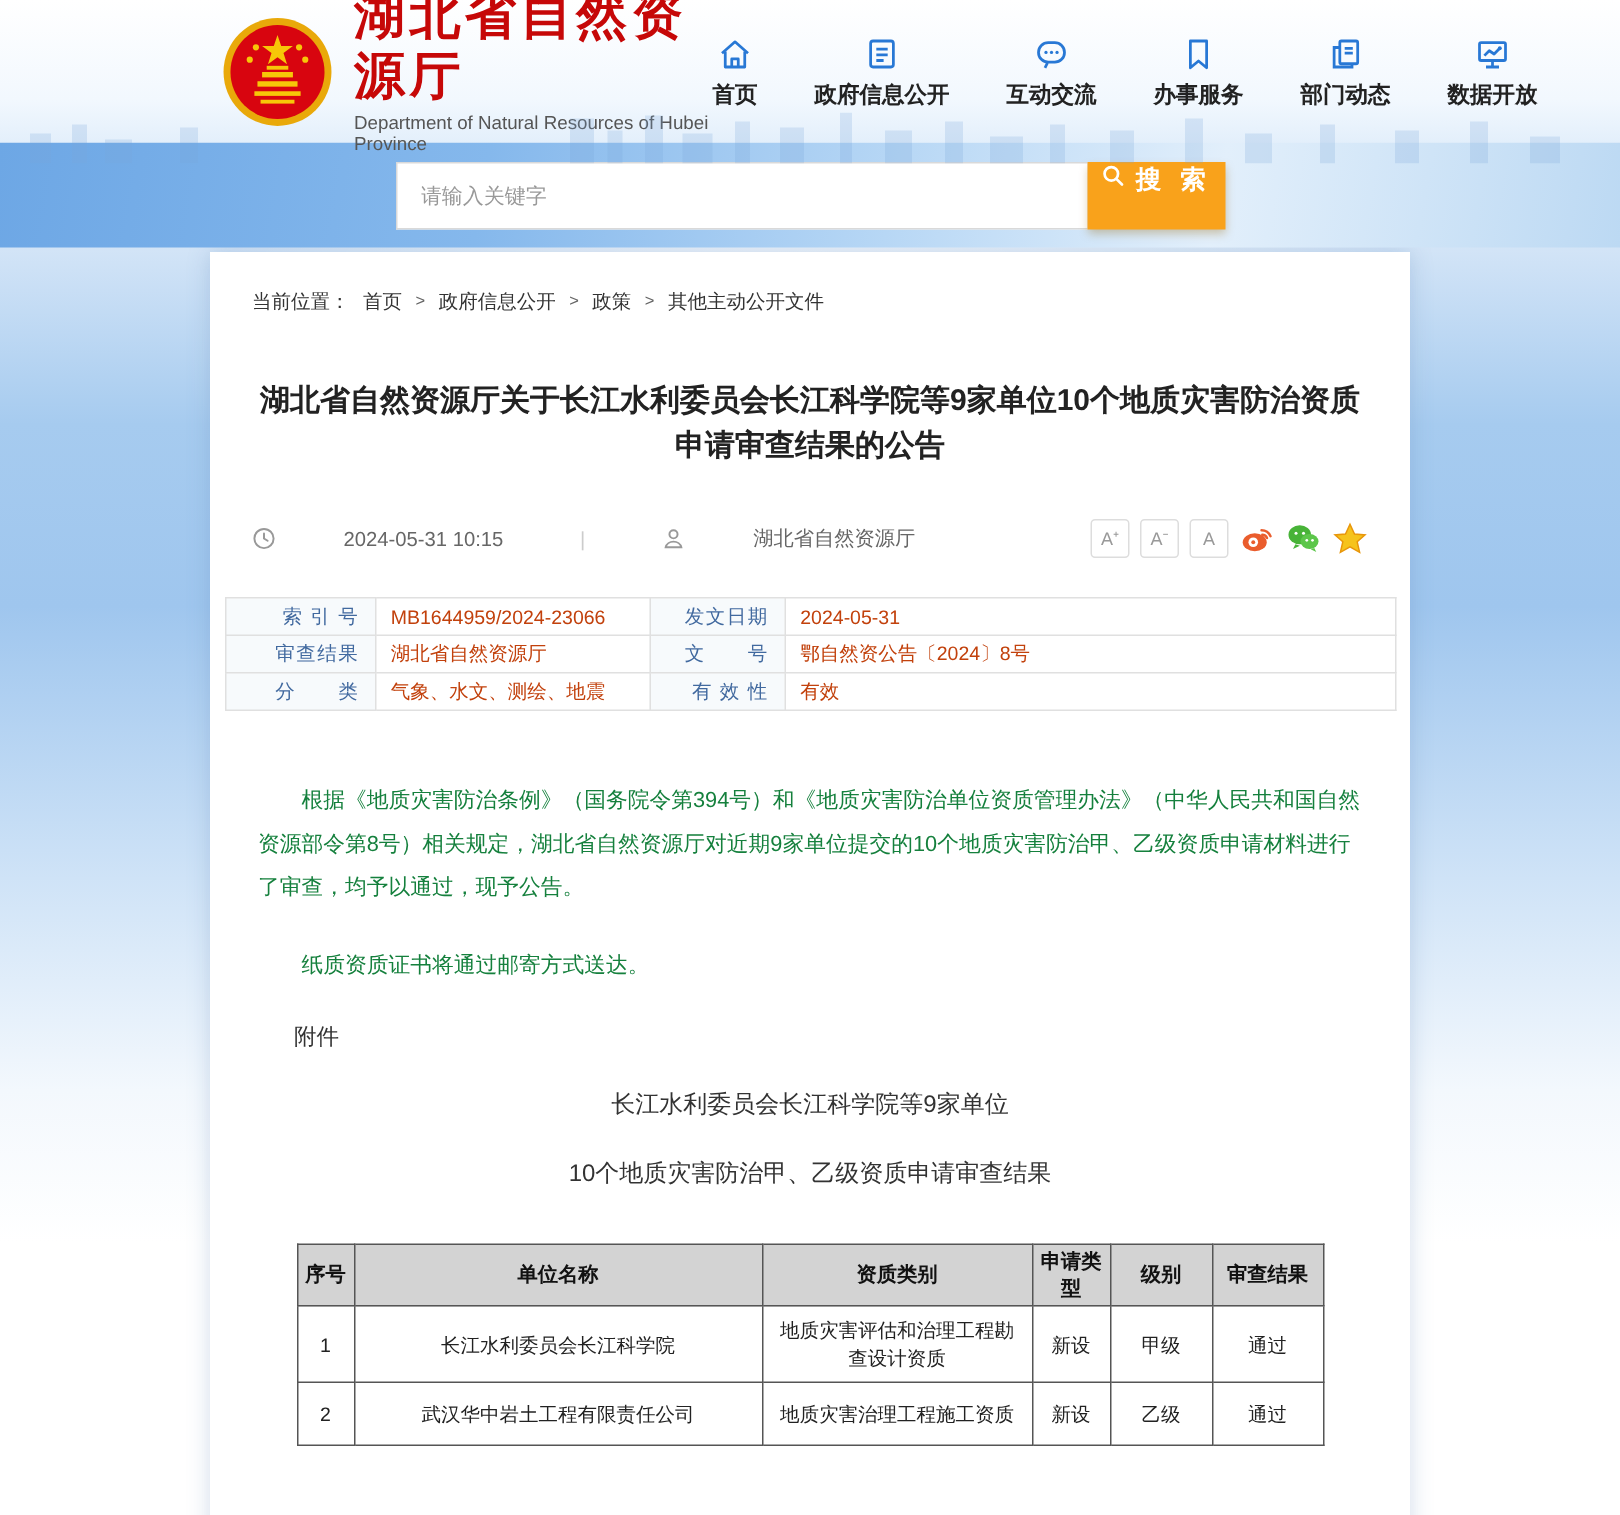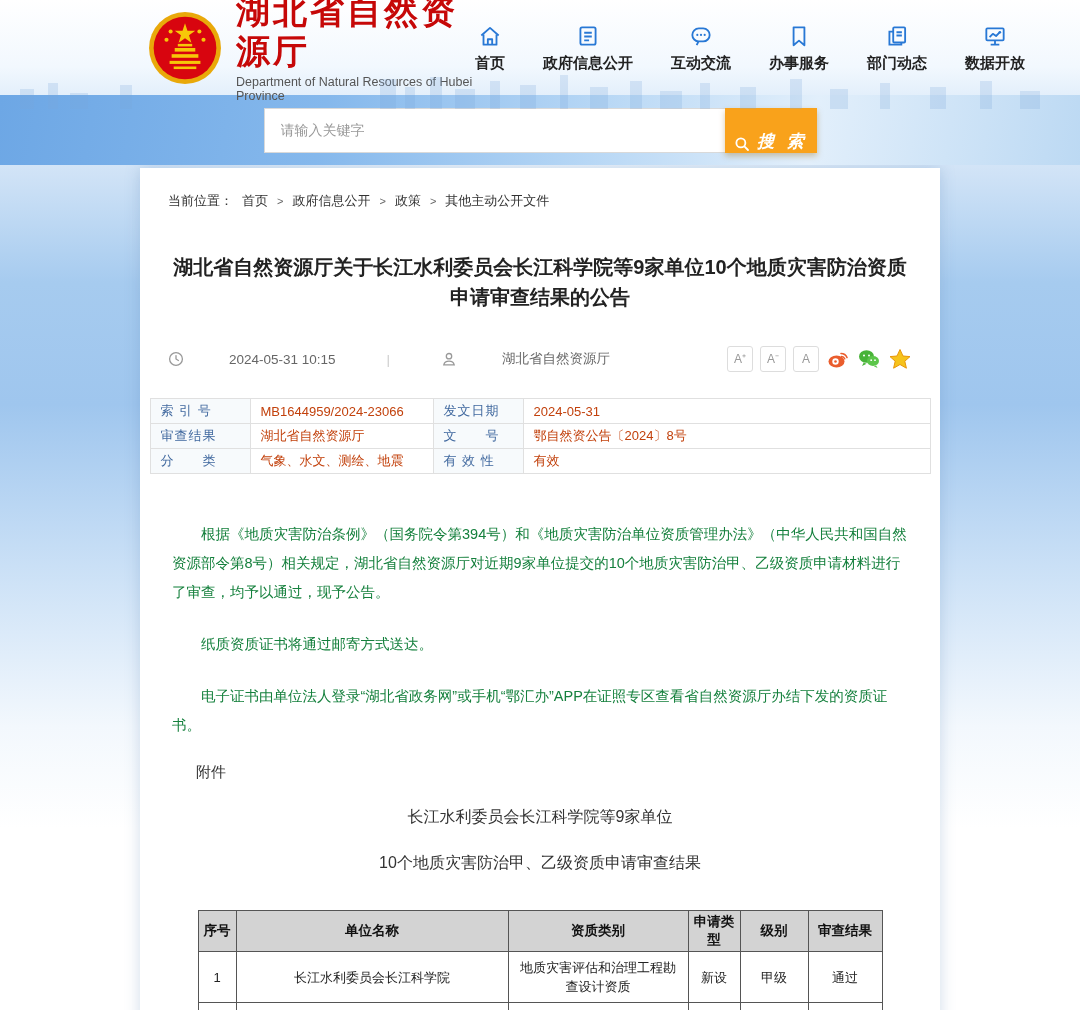--- a/index.html
+++ b/index.html
@@ -36,24 +36,23 @@
     display:flex; align-items:center; justify-content:center;
   }
   .search-box { display:flex; width:553px; height:45px; }
   .search-input {
     flex:1; border:1px solid #d9d9d9; border-right:none; background:#fff;
     font-size:14px; color:#333; padding:18px 16px; outline:none;
   }
   .search-input::placeholder { color:#999; }
   .search-btn {
     width:92px; background:#f9a21b; border:none; cursor:pointer;
-    display:flex; align-items:flex-end; justify-content:center; gap:6px;
+    display:flex; align-items:flex-start; justify-content:center; gap:6px;
     color:#fff; font-size:17px; font-weight:bold; letter-spacing:4px;
     box-shadow:0 3px 6px rgba(150,100,10,.35);
-    font-style:italic;
   }
 
   
   .content-panel {
     position:absolute; left:140px; top:168px; width:800px; min-height:900px;
     background:#fff; box-shadow:0 0 14px rgba(90,130,180,.28); padding-bottom:40px;
   }
   .breadcrumb { margin:24px 28px 0; font-size:13px; color:#333; display:flex; gap:9px; align-items:center;}
   .breadcrumb a { color:#333; text-decoration:none; cursor:pointer; }
   .breadcrumb .sep { color:#666; font-size:11px; }
@@ -69,21 +68,21 @@
   .meta-tools { margin-left:auto; display:flex; align-items:center; gap:7px; }
   .font-btn {
     width:26px; height:26px; border:1px solid #ddd; border-radius:3px; background:#fff;
     color:#999; font-size:12px; cursor:pointer; line-height:1;
   }
   .share-icon { width:24px; height:24px; cursor:pointer; display:inline-flex; }
 
   
   .doc-meta { margin:26px auto 0; width:780px; border-collapse:collapse; table-layout:fixed; }
   .doc-meta td { border:1px solid #e0e0e0; height:25px; font-size:13px; padding:1px 10px; }
-  .doc-meta td.lbl { background:#f7fafc; color:#41699f; text-align:left; letter-spacing:1px; }
+  .doc-meta td.lbl { background:#f7fafc; color:#41699f; text-align:right; letter-spacing:1px; }
   .doc-meta td.val { color:#c2410c; }
   .doc-meta col.c1 { width:100px; } .doc-meta col.c2 { width:183px; }
   .doc-meta col.c3 { width:90px;  } .doc-meta col.c4 { width:407px; }
 
   
   .body-text { margin:46px 32px 0; font-size:14.5px; color:#15803d; }
   .body-text p { text-indent:2em; line-height:29px; margin-bottom:23px; }
 
   .attach-label { margin:12px 0 0 56px; font-size:15px; color:#333; }
   .attach-title { text-align:center; font-size:16px; color:#333; margin-top:25px; }
@@ -308,21 +307,20 @@
       <td class="val">气象、水文、测绘、地震</td>
       <td class="lbl">有 效 性</td>
       <td class="val">有效</td>
     </tr>
   </tbody>
     </table>
 
   <div class="body-text">
     <p>根据《地质灾害防治条例》（国务院令第394号）和《地质灾害防治单位资质管理办法》（中华人民共和国自然资源部令第8号）相关规定，湖北省自然资源厅对近期9家单位提交的10个地质灾害防治甲、乙级资质申请材料进行了审查，均予以通过，现予公告。</p>
     <p>纸质资质证书将通过邮寄方式送达。</p>
-    <p>电子证书由单位法人登录“湖北省政务网”或手机“鄂汇办”APP在证照专区查看省自然资源厅办结下发的资质证书。</p>
   </div>
 
   <div class="attach-label">附件</div>
   <div class="attach-title">长江水利委员会长江科学院等9家单位</div>
   <div class="attach-title">10个地质灾害防治甲、乙级资质申请审查结果</div>
 
   <table class="result-table">
     <colgroup>
         <col class="rc1">
         <col class="rc2">

